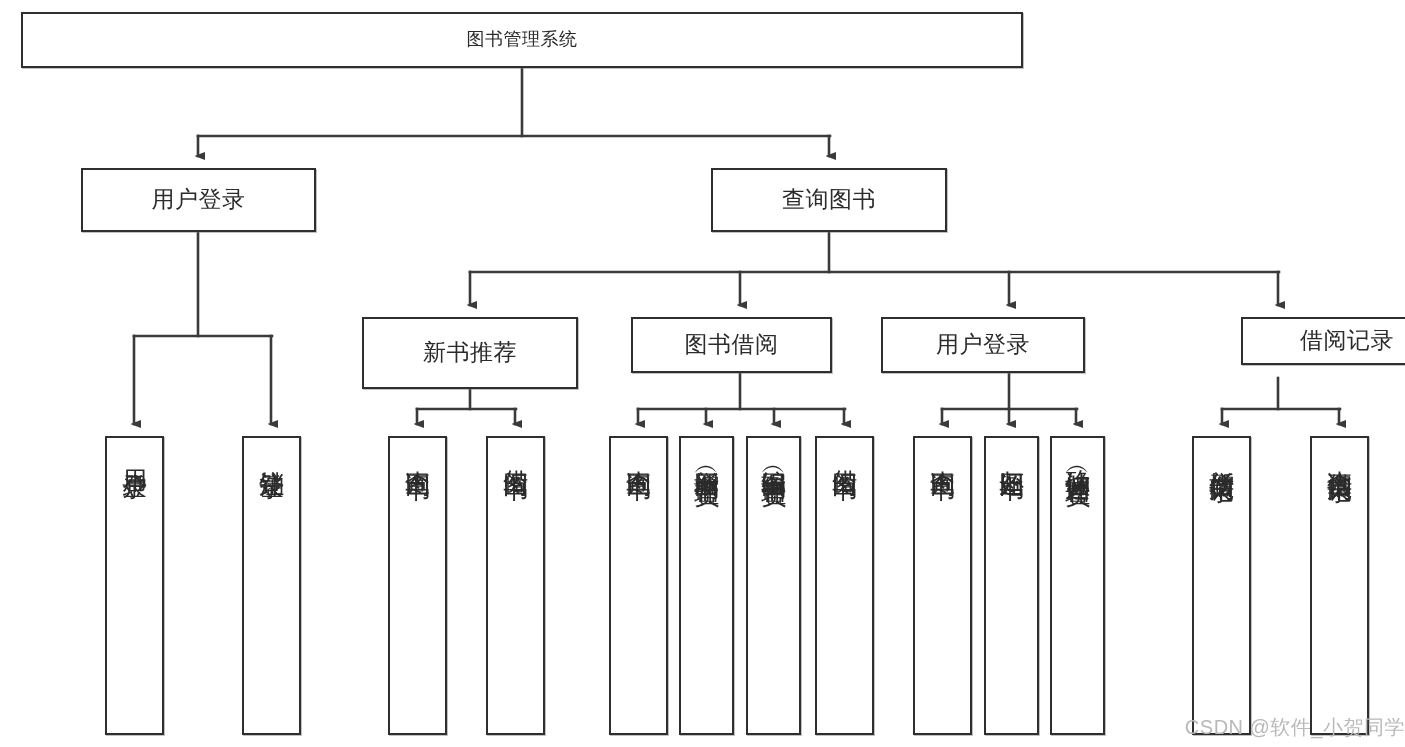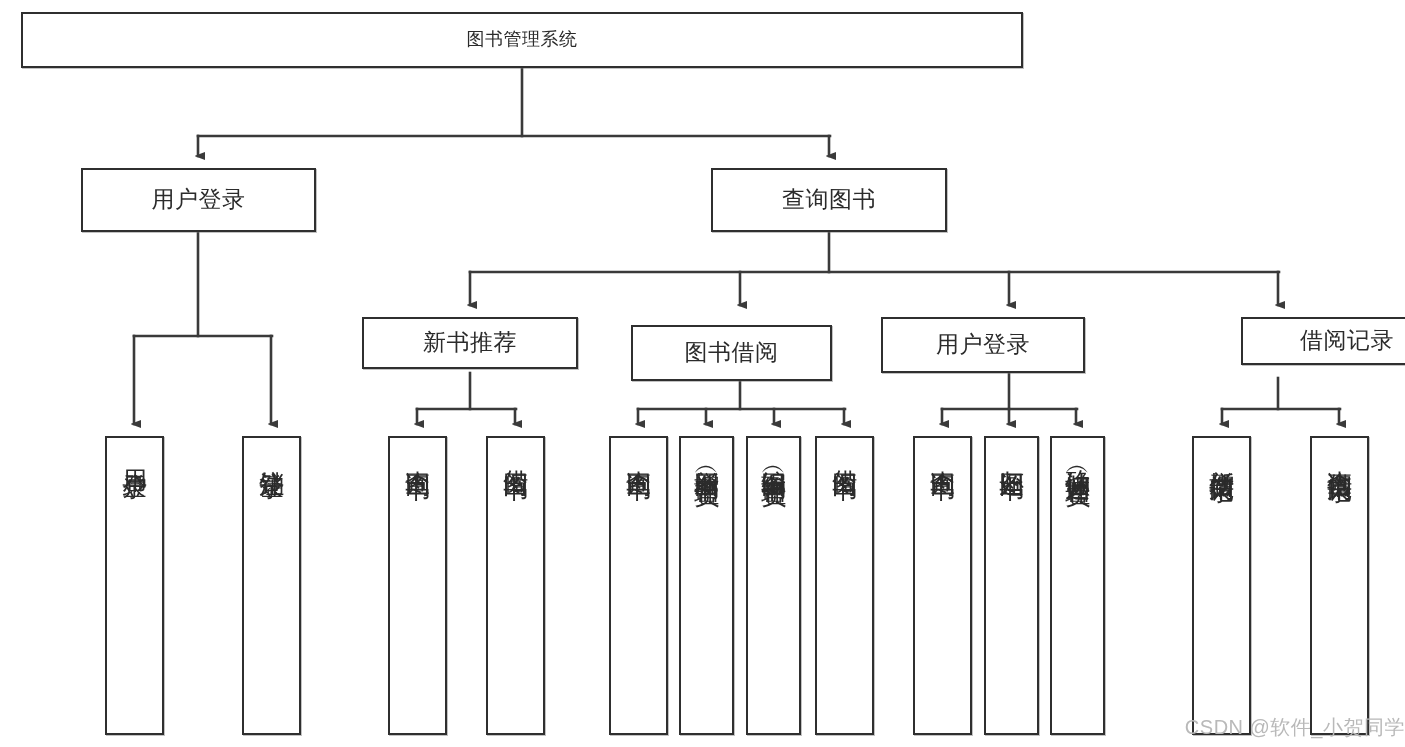--- a/index.html
+++ b/index.html
@@ -135,25 +135,25 @@
   </div>
 
   <div class="node horizontal" style="left:81px; top:168px; width:235px; height:64px;">
     <span class="node-label">用户登录</span>
   </div>
 
   <div class="node horizontal" style="left:711px; top:168px; width:236px; height:64px;">
     <span class="node-label">查询图书</span>
   </div>
 
-  <div class="node horizontal" style="left:362px; top:317px; width:216px; height:52px;">
+  <div class="node horizontal" style="left:362px; top:317px; width:216px; height:72px;">
     <span class="node-label">新书推荐</span>
   </div>
 
-  <div class="node horizontal" style="left:631px; top:325px; width:201px; height:56px;">
+  <div class="node horizontal" style="left:631px; top:317px; width:201px; height:56px;">
     <span class="node-label">图书借阅</span>
   </div>
 
   <div class="node horizontal" style="left:881px; top:317px; width:204px; height:56px;">
     <span class="node-label">用户登录</span>
   </div>
 
   <div class="node horizontal" style="left:1241px; top:317px; width:212px; height:48px;">
     <span class="node-label">借阅记录</span>
   </div>

